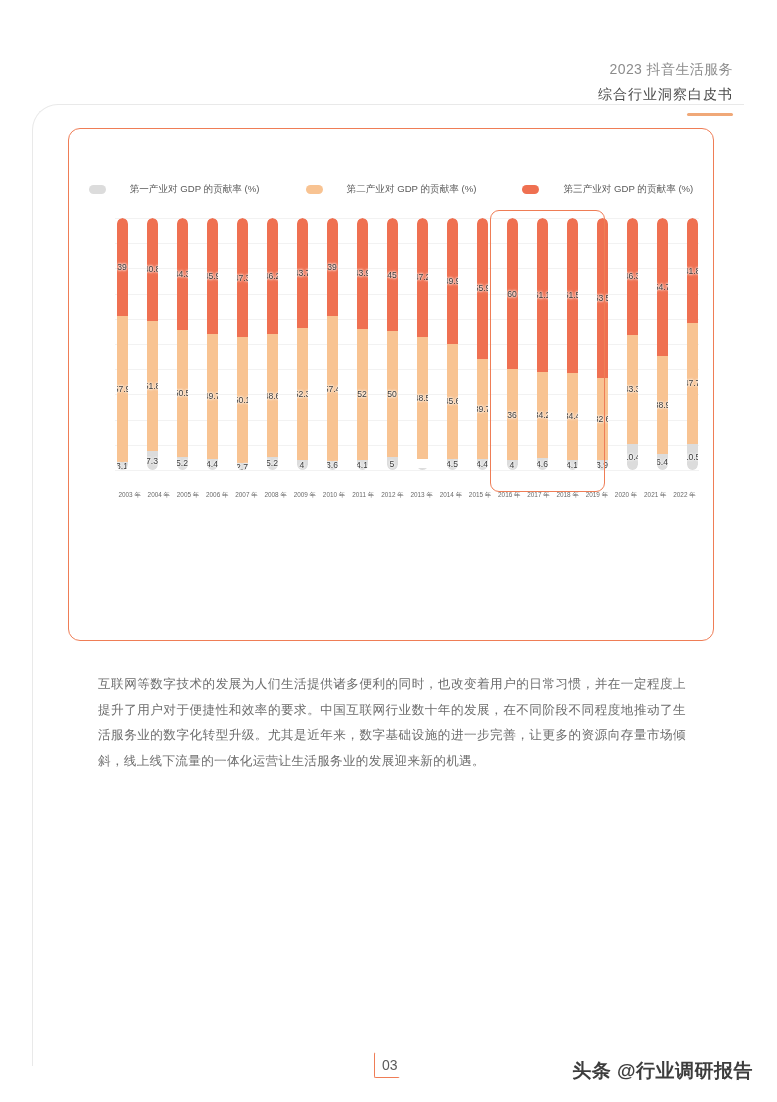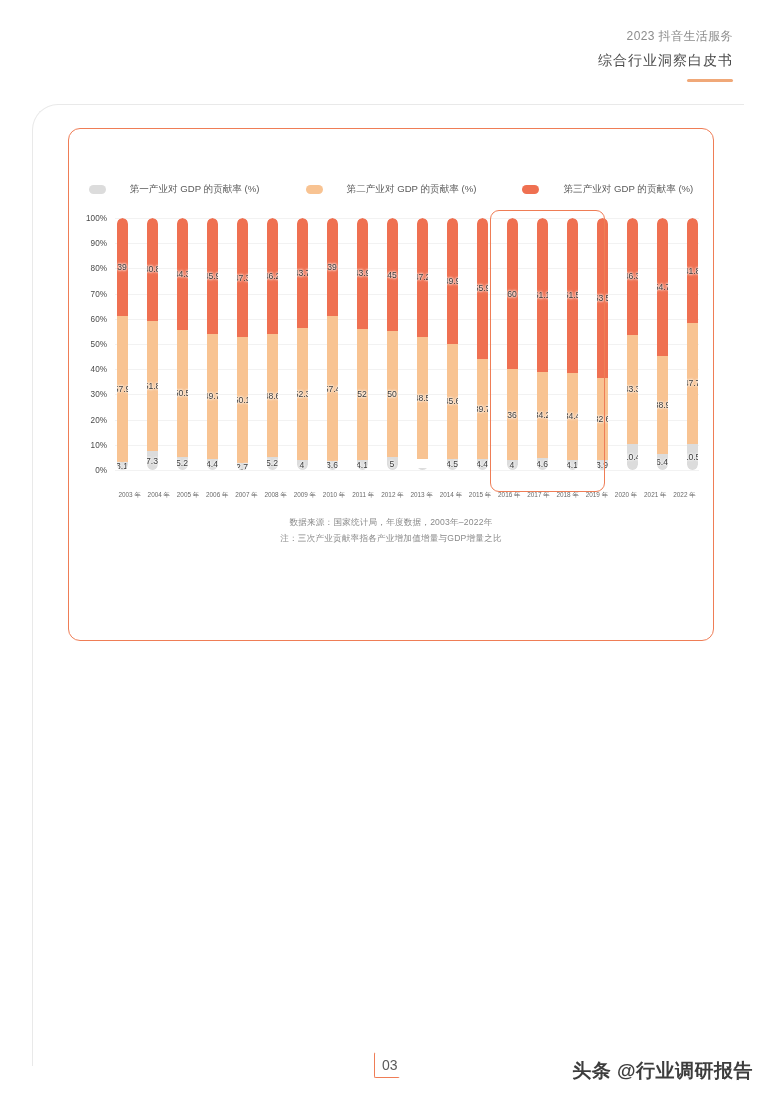--- a/index.html
+++ b/index.html
@@ -9,21 +9,21 @@
     font-family:"Liberation Sans","DejaVu Sans",sans-serif;
     position:relative;
     overflow:hidden;
   }
 
   
   .page-header{
     position:absolute; top:28px; right:44px;
     text-align:right;
   }
-  .hdr-line1{ font-size:12px; color:#8c8c8c; letter-spacing:.4px; }
+  .hdr-line1{ font-size:14px; color:#8c8c8c; letter-spacing:.4px;margin-top:33px; }
   .hdr-line2{ font-size:14px; color:#4a4a4a; margin-top:7px; letter-spacing:1px; }
   .hdr-rule{ width:46px; height:2.5px; background:#f0a878; margin-top:9px; margin-left:auto; border-radius:2px;}
 
   
   .page-edge{
     position:absolute; left:32px; top:104px;
     width:712px; height:962px;
     border:1px solid #e9e9e9;
     border-radius:26px 0 0 0;
     border-right:none; border-bottom:none;
@@ -159,33 +159,20 @@
         <span class="legend-swatch" style="background: rgb(248, 195, 146);"></span>
         <span class="legend-text">第二产业对 GDP 的贡献率 (%)</span>
       </div>
       <div class="legend-item">
         <span class="legend-swatch" style="background: rgb(239, 112, 81);"></span>
         <span class="legend-text">第三产业对 GDP 的贡献率 (%)</span>
       </div>
     </div>
 
   <div class="plot-wrap">
-    <div class="yaxis" id="yaxis">
-        <div class="ytick" style="top: 0px;">100%</div>
-        <div class="ytick" style="top: 25.2px;">90%</div>
-        <div class="ytick" style="top: 50.4px;">80%</div>
-        <div class="ytick" style="top: 75.6px;">70%</div>
-        <div class="ytick" style="top: 100.8px;">60%</div>
-        <div class="ytick" style="top: 126px;">50%</div>
-        <div class="ytick" style="top: 151.2px;">40%</div>
-        <div class="ytick" style="top: 176.4px;">30%</div>
-        <div class="ytick" style="top: 201.6px;">20%</div>
-        <div class="ytick" style="top: 226.8px;">10%</div>
-        <div class="ytick" style="top: 252px;">0%</div>
-      </div>
     <div id="gridlines">
         <div class="gridline" style="top: 0px;"></div>
         <div class="gridline" style="top: 25.2px;"></div>
         <div class="gridline" style="top: 50.4px;"></div>
         <div class="gridline" style="top: 75.6px;"></div>
         <div class="gridline" style="top: 100.8px;"></div>
         <div class="gridline" style="top: 126px;"></div>
         <div class="gridline" style="top: 151.2px;"></div>
         <div class="gridline" style="top: 176.4px;"></div>
         <div class="gridline" style="top: 201.6px;"></div>
@@ -472,25 +459,22 @@
       <div class="xlab">2015 年</div>
       <div class="xlab">2016 年</div>
       <div class="xlab">2017 年</div>
       <div class="xlab">2018 年</div>
       <div class="xlab">2019 年</div>
       <div class="xlab">2020 年</div>
       <div class="xlab">2021 年</div>
       <div class="xlab">2022 年</div>
     </div>
 
-  <div class="chart-notes" id="notes">
-      <div class="note">数据来源：国家统计局，年度数据，2003年–2022年</div>
-      <div class="note">注：三次产业贡献率指各产业增加值增量与GDP增量之比</div>
-    </div>
 </div>
 
 <div class="body-text">
+  <p class="para">互联网等数字技术的发展为人们生活提供诸多便利的同时，也改变着用户的日常习惯，并在一定程度上提升了用户对于便捷性和效率的要求。中国互联网行业数十年的发展，在不同阶段不同程度地推动了生活服务业的数字化转型升级。尤其是近年来，数字基础设施的进一步完善，让更多的资源向存量市场倾斜，线上线下流量的一体化运营让生活服务业的发展迎来新的机遇。</p>
 </div>
 
 <div class="page-num">
   <span>03</span>
 </div>
 <div class="watermark">头条 @行业调研报告</div>
 
 </body></html>

